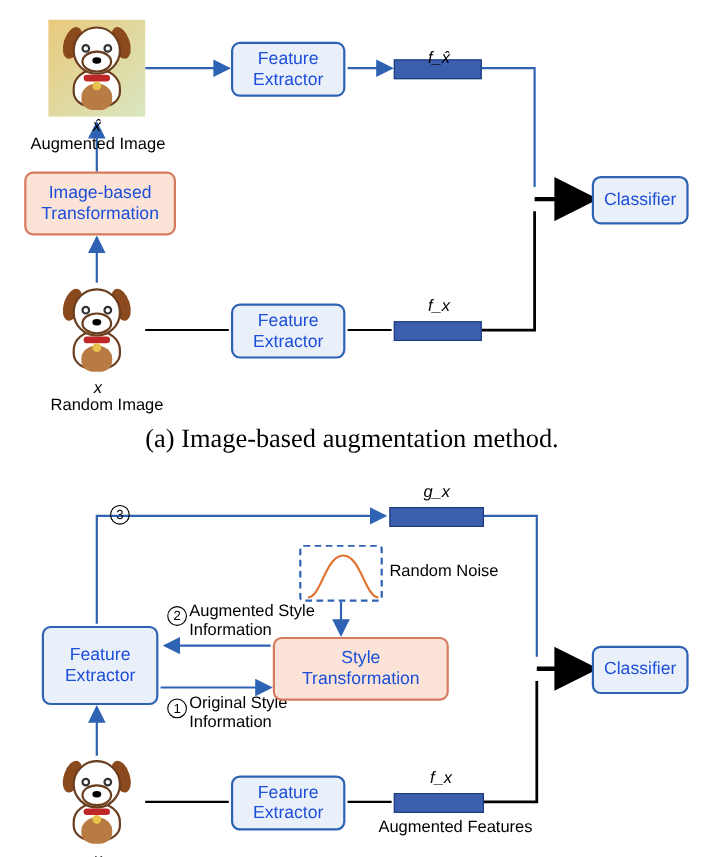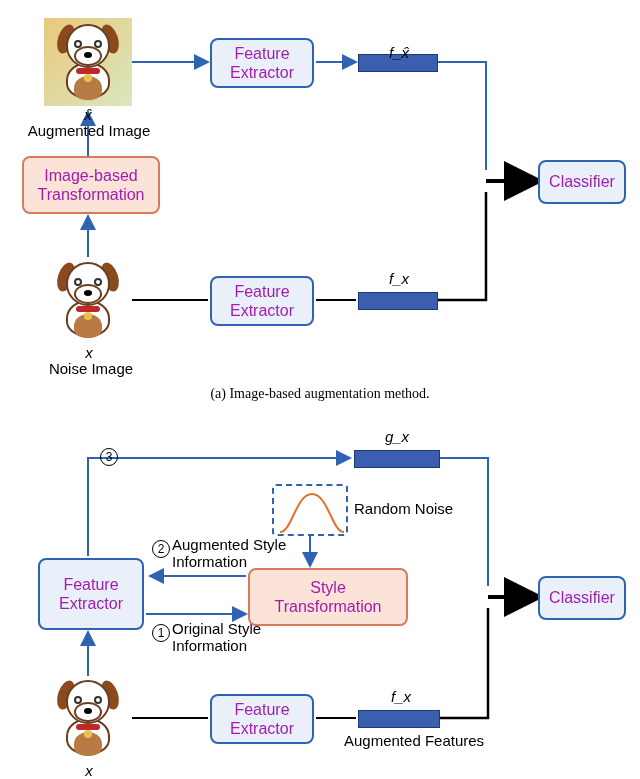--- a/index.html
+++ b/index.html
@@ -26,21 +26,21 @@
     border: 2px solid #2e62b3;
     border-radius: 8px;
     background: #eaf0fa;
     display: flex;
     align-items: center;
     justify-content: center;
     text-align: center;
     font-family: Arial, sans-serif;
     font-size: 16px;
     line-height: 1.2;
-    color: #a21caf;
+    color: #1d4ed8;
     padding: 4px 6px;
   }
   .box.peach {
     border-color: #d67b5f;
     background: #fbe3d8;
   }
   .label {
     position: absolute;
     font-family: Arial, sans-serif;
     font-size: 15px;
@@ -51,21 +51,21 @@
   }
   .label.ital { font-style: italic; }
   .feat-bar {
     position: absolute;
     height: 18px;
     background: #3c5eaf;
     border: 1px solid #1a3b7a;
   }
   .caption {
     font-family: "Times New Roman", serif;
-    font-size: 14px;
+    font-size: 24px;
     text-align: center;
     width: 640px;
     padding: 6px 0 16px 0;
   }
 
   
   svg.overlay {
     position: absolute;
     left: 0; top: 0;
     width: 100%; height: 100%;
@@ -209,21 +209,21 @@
         <div class="head"></div>
           <div class="snout"></div>
           <div class="nose"></div>
         <div class="eye-l"></div>
           <div class="eye-r"></div>
         <div class="collar"></div>
           <div class="tag"></div>
       </div>
     </div>
     <div class="label ital" style="left:82px; top:344px; width:14px;">x</div>
-    <div class="label" style="left:46px; top:360px; width:90px;">Noise Image</div>
+    <div class="label" style="left:46px; top:360px; width:90px;">Random Image</div>
 
     <div class="box" style="left:210px; top:38px; width:104px; height:50px; white-space:pre;">Feature
 Extractor</div>
     <div class="box" style="left:210px; top:276px; width:104px; height:50px; white-space:pre;">Feature
 Extractor</div>
 
     <div class="feat-bar" style="left:358px; top:54px; width:80px;"></div>
     <div class="label ital" style="left:386px; top:44px; width:26px;">f_x̂</div>
 
     <div class="feat-bar" style="left:358px; top:292px; width:80px;"></div>

